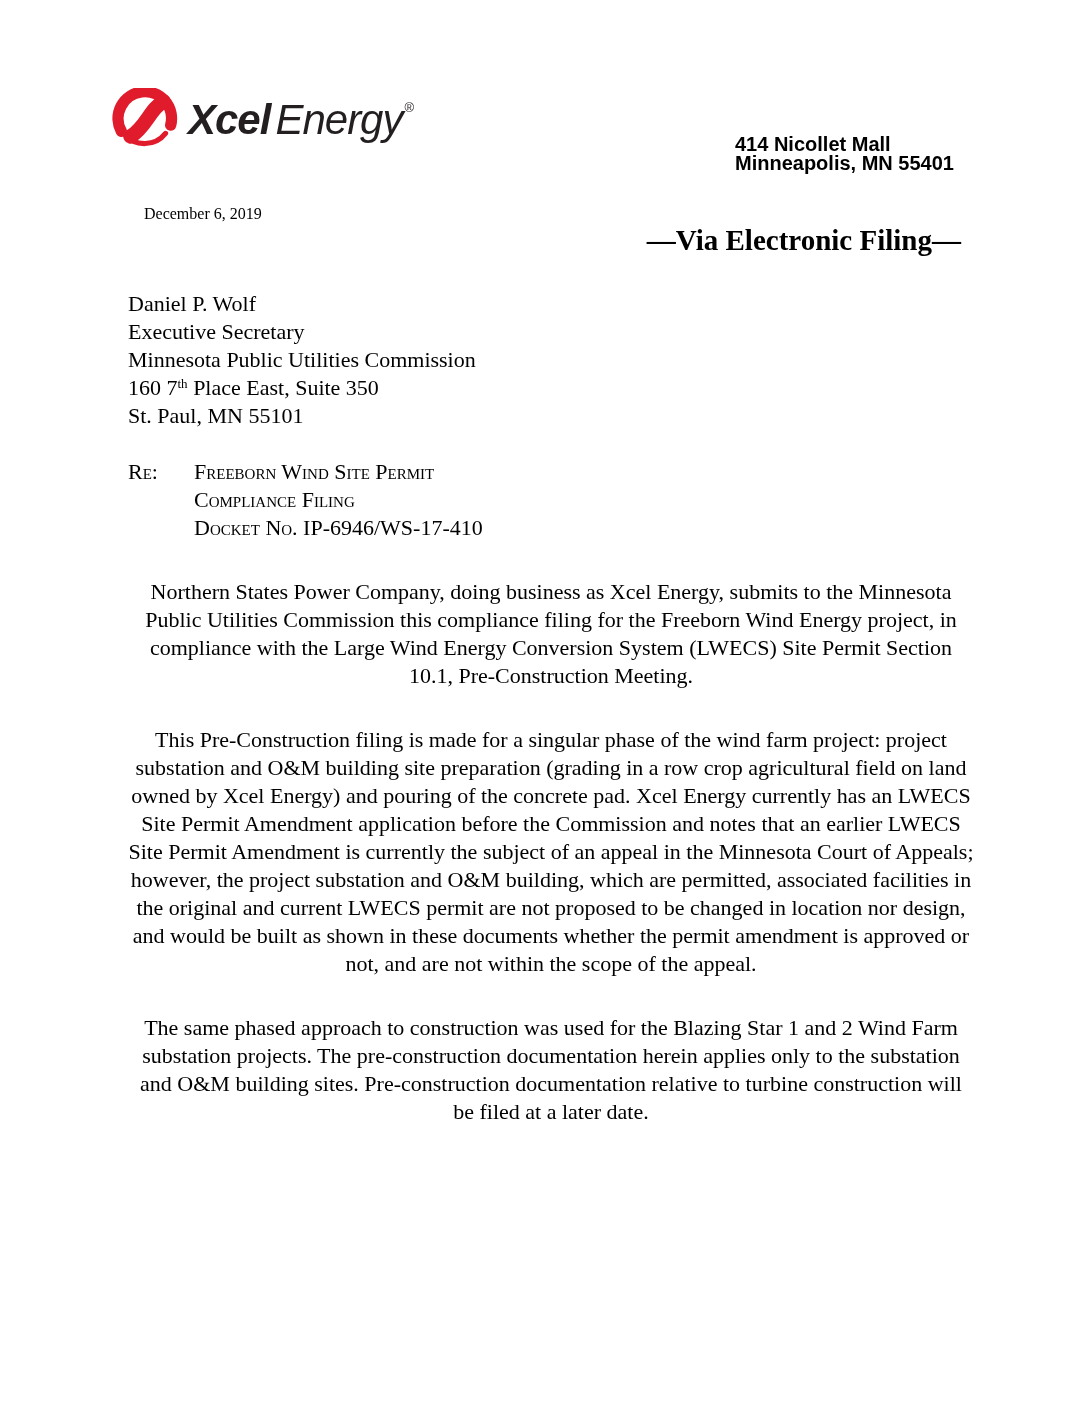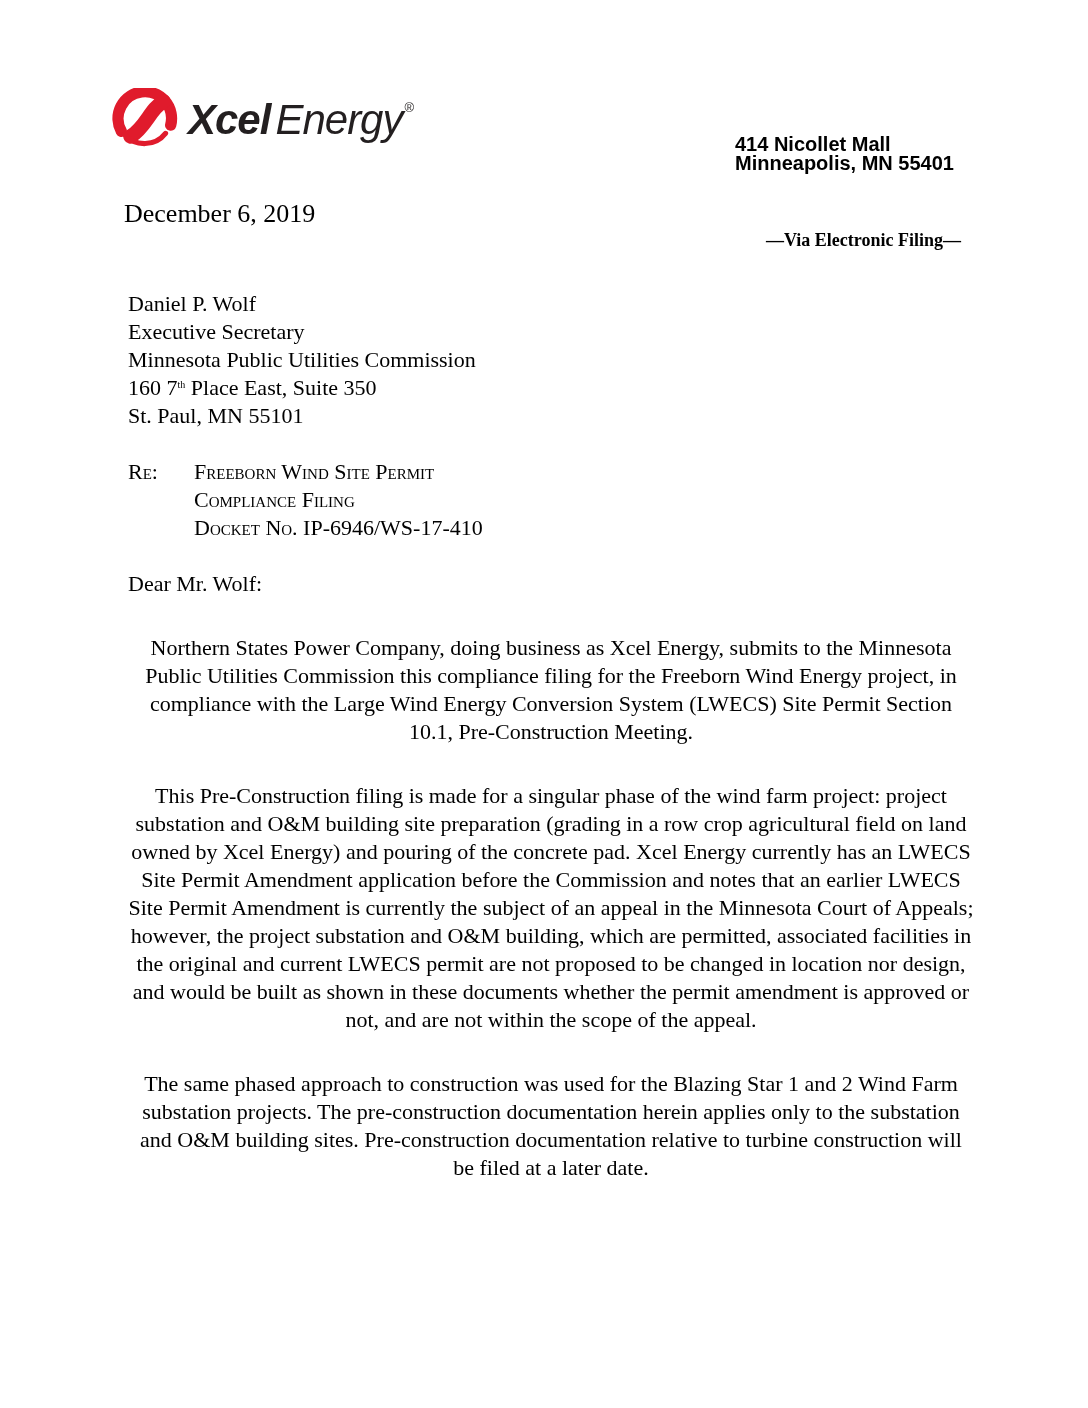--- a/index.html
+++ b/index.html
@@ -48,46 +48,46 @@
     top: 135px;
     font-family: "Liberation Sans", sans-serif;
     font-weight: 700;
     font-size: 20px;
     line-height: 19px;
     color: #000000;
   }
 
   .date-line {
     position: absolute;
-    left: 124px;
+    left: 144px;
     top: 200px;
-    font-size: 26px;
+    font-size: 16px;
     line-height: 28px;
   }
 
   .via-line {
     position: absolute;
     right: 127px;
     top: 226px;
-    font-size: 18px;
+    font-size: 29px;
     line-height: 28px;
     font-weight: 700;
   }
 
   
   .letter-body {
     position: absolute;
     left: 128px;
     top: 290px;
     width: 846px;
     font-size: 22px;
     line-height: 28px;
   }
   .recipient-block div { white-space: nowrap; }
-  sup.ordinal { font-size: 10px; line-height: 0; vertical-align: 7px; }
+  sup.ordinal { font-size: 13px; line-height: 0; vertical-align: 7px; }
 
   .re-block {
     display: flex;
     margin-top: 28px;
   }
   .re-label { width: 66px; flex: 0 0 66px; }
   .smallcaps { font-variant: small-caps; }
 
   .salutation { margin-top: 28px; }
 
@@ -129,21 +129,20 @@
 
     <div class="re-block">
       <div class="re-label smallcaps">Re:</div>
       <div class="re-lines">
         <div class="smallcaps">Freeborn Wind Site Permit</div>
         <div class="smallcaps">Compliance Filing</div>
         <div class="smallcaps">Docket No. IP-6946/WS-17-410</div>
       </div>
     </div>
 
-    <div class="salutation">Dear Mr. Wolf:</div>
 
     <p class="para">Northern States Power Company, doing business as Xcel Energy, submits to the Minnesota Public Utilities Commission this compliance filing for the Freeborn Wind Energy project, in compliance with the Large Wind Energy Conversion System (LWECS) Site Permit Section 10.1, Pre-Construction Meeting.</p>
     <p class="para">This Pre-Construction filing is made for a singular phase of the wind farm project: project substation and O&amp;M building site preparation (grading in a row crop agricultural field on land owned by Xcel Energy) and pouring of the concrete pad. Xcel Energy currently has an LWECS Site Permit Amendment application before the Commission and notes that an earlier LWECS Site Permit Amendment is currently the subject of an appeal in the Minnesota Court of Appeals; however, the project substation and O&amp;M building, which are permitted, associated facilities in the original and current LWECS permit are not proposed to be changed in location nor design, and would be built as shown in these documents whether the permit amendment is approved or not, and are not within the scope of the appeal.</p>
     <p class="para">The same phased approach to construction was used for the Blazing Star 1 and 2 Wind Farm substation projects. The pre-construction documentation herein applies only to the substation and O&amp;M building sites. Pre-construction documentation relative to turbine construction will be filed at a later date.</p>
 
   </div>
 
 </div>
 
 </body></html>

